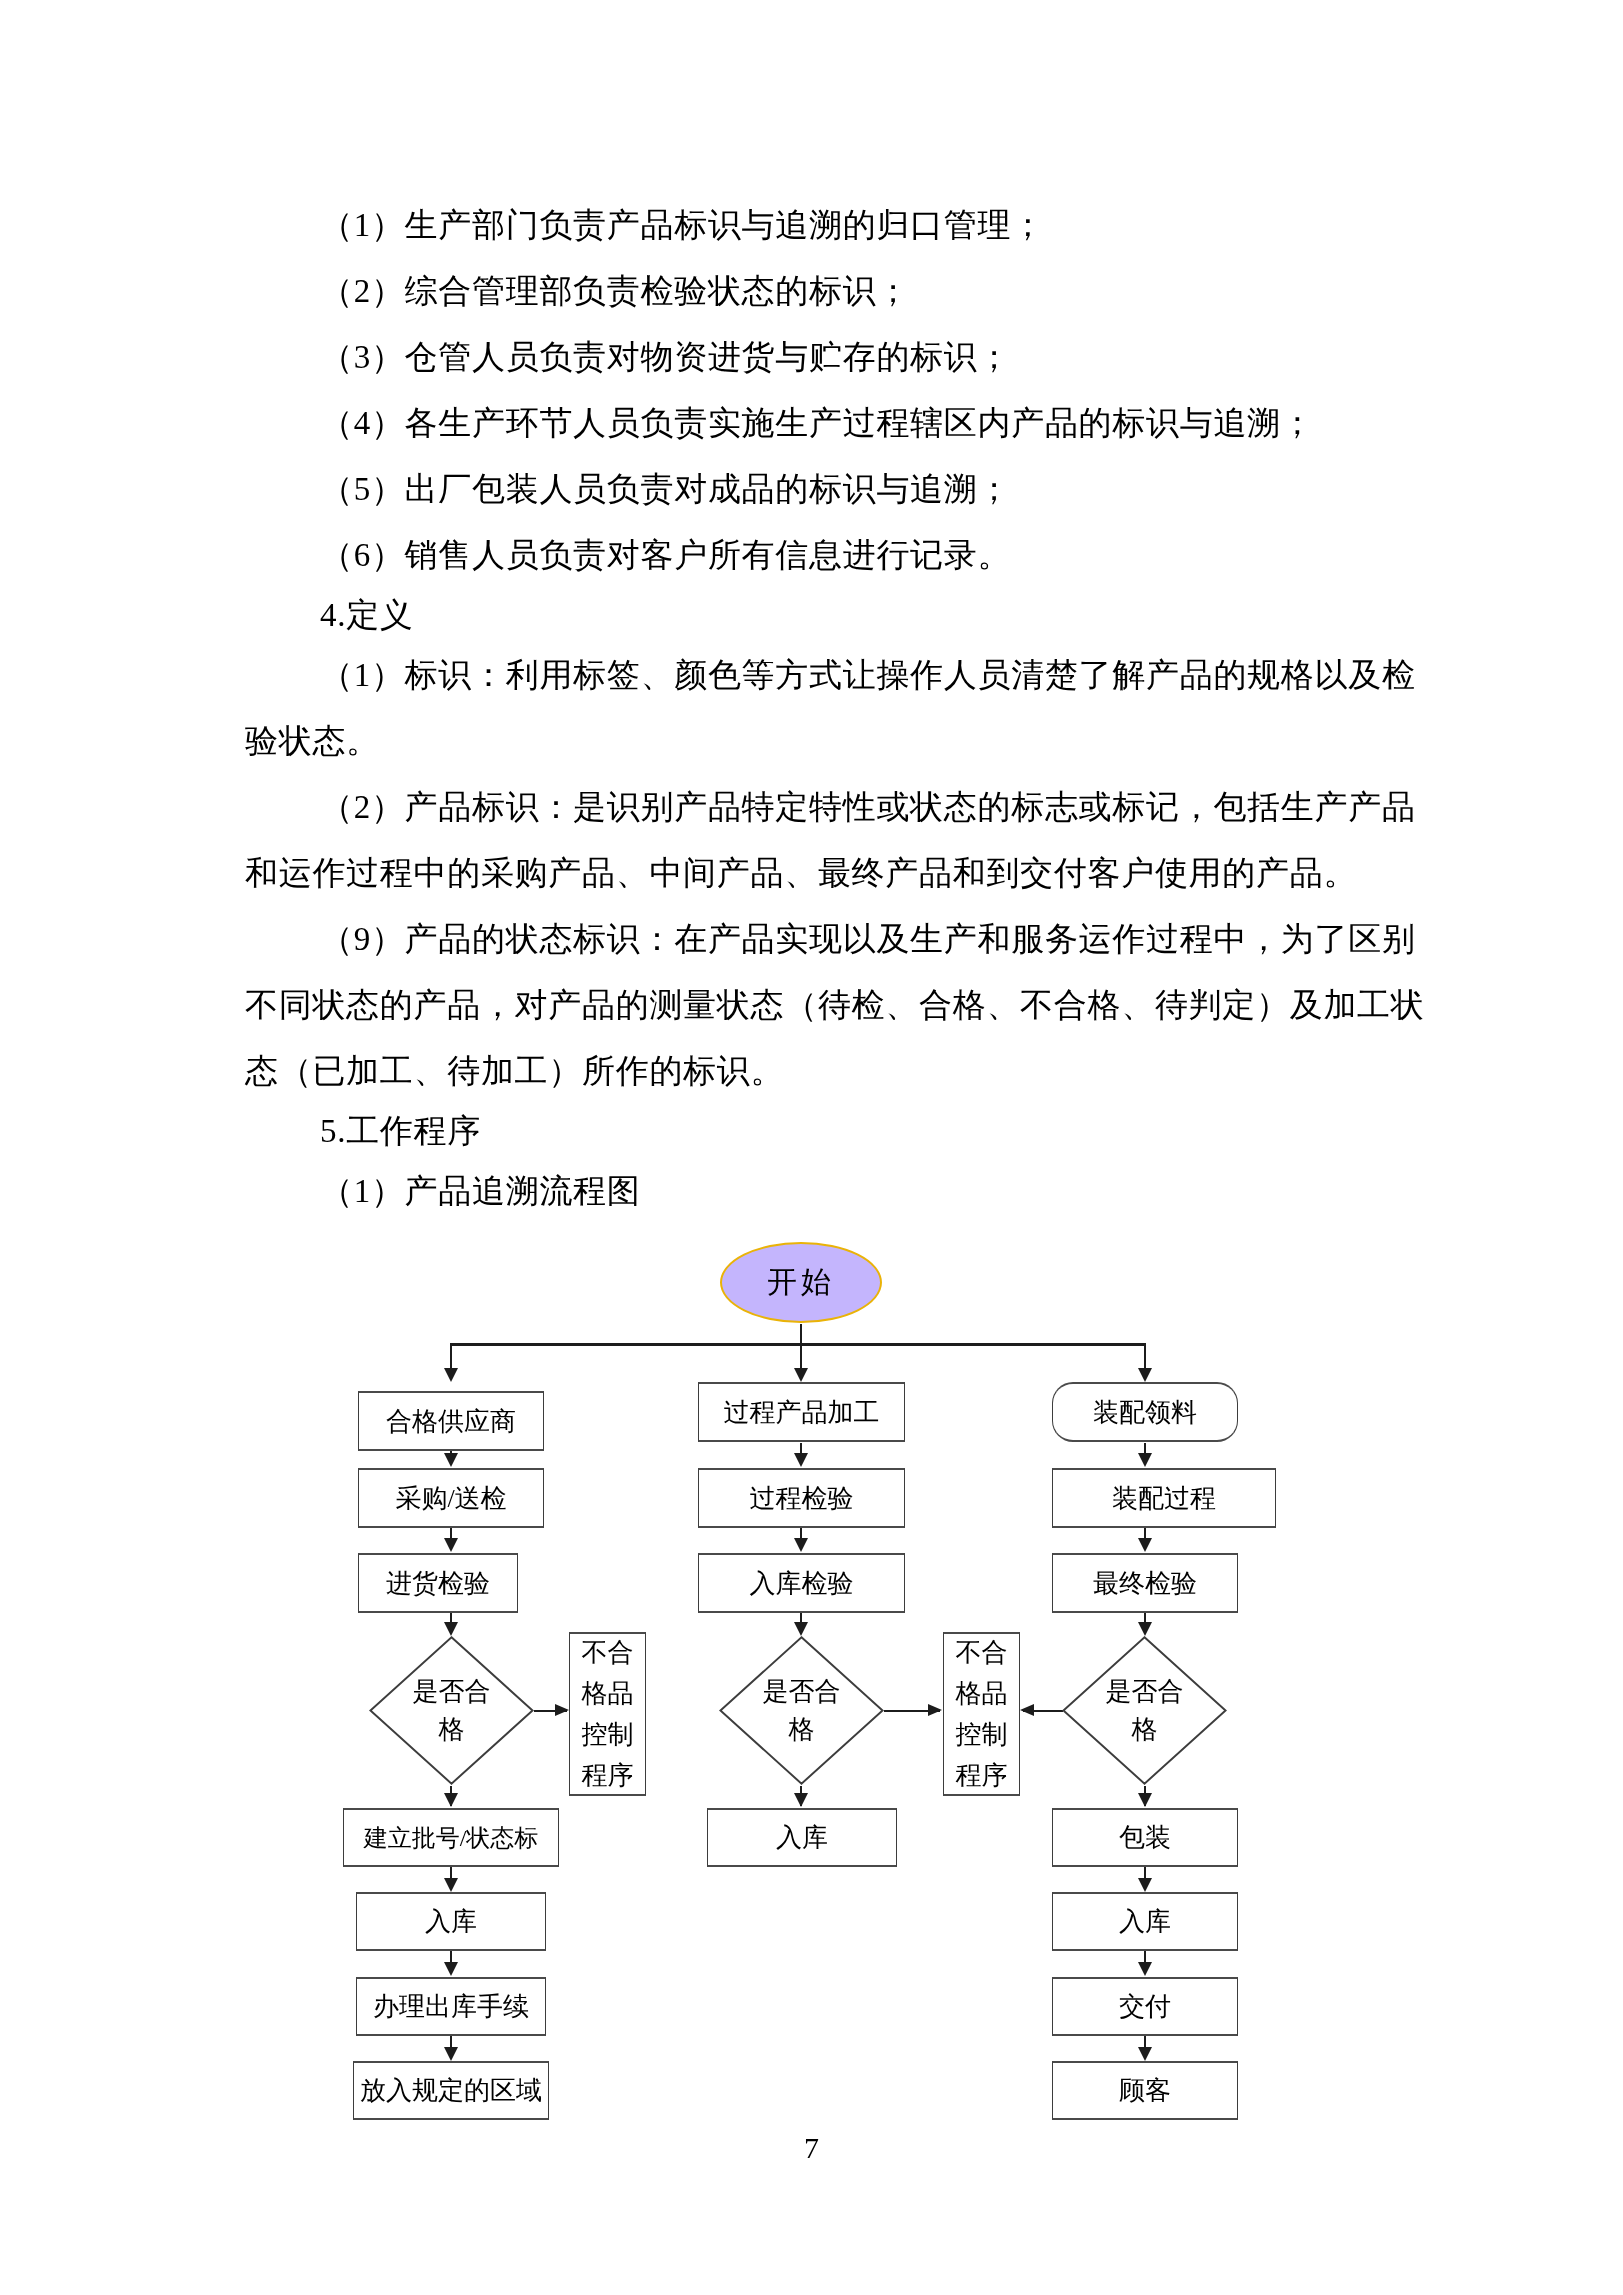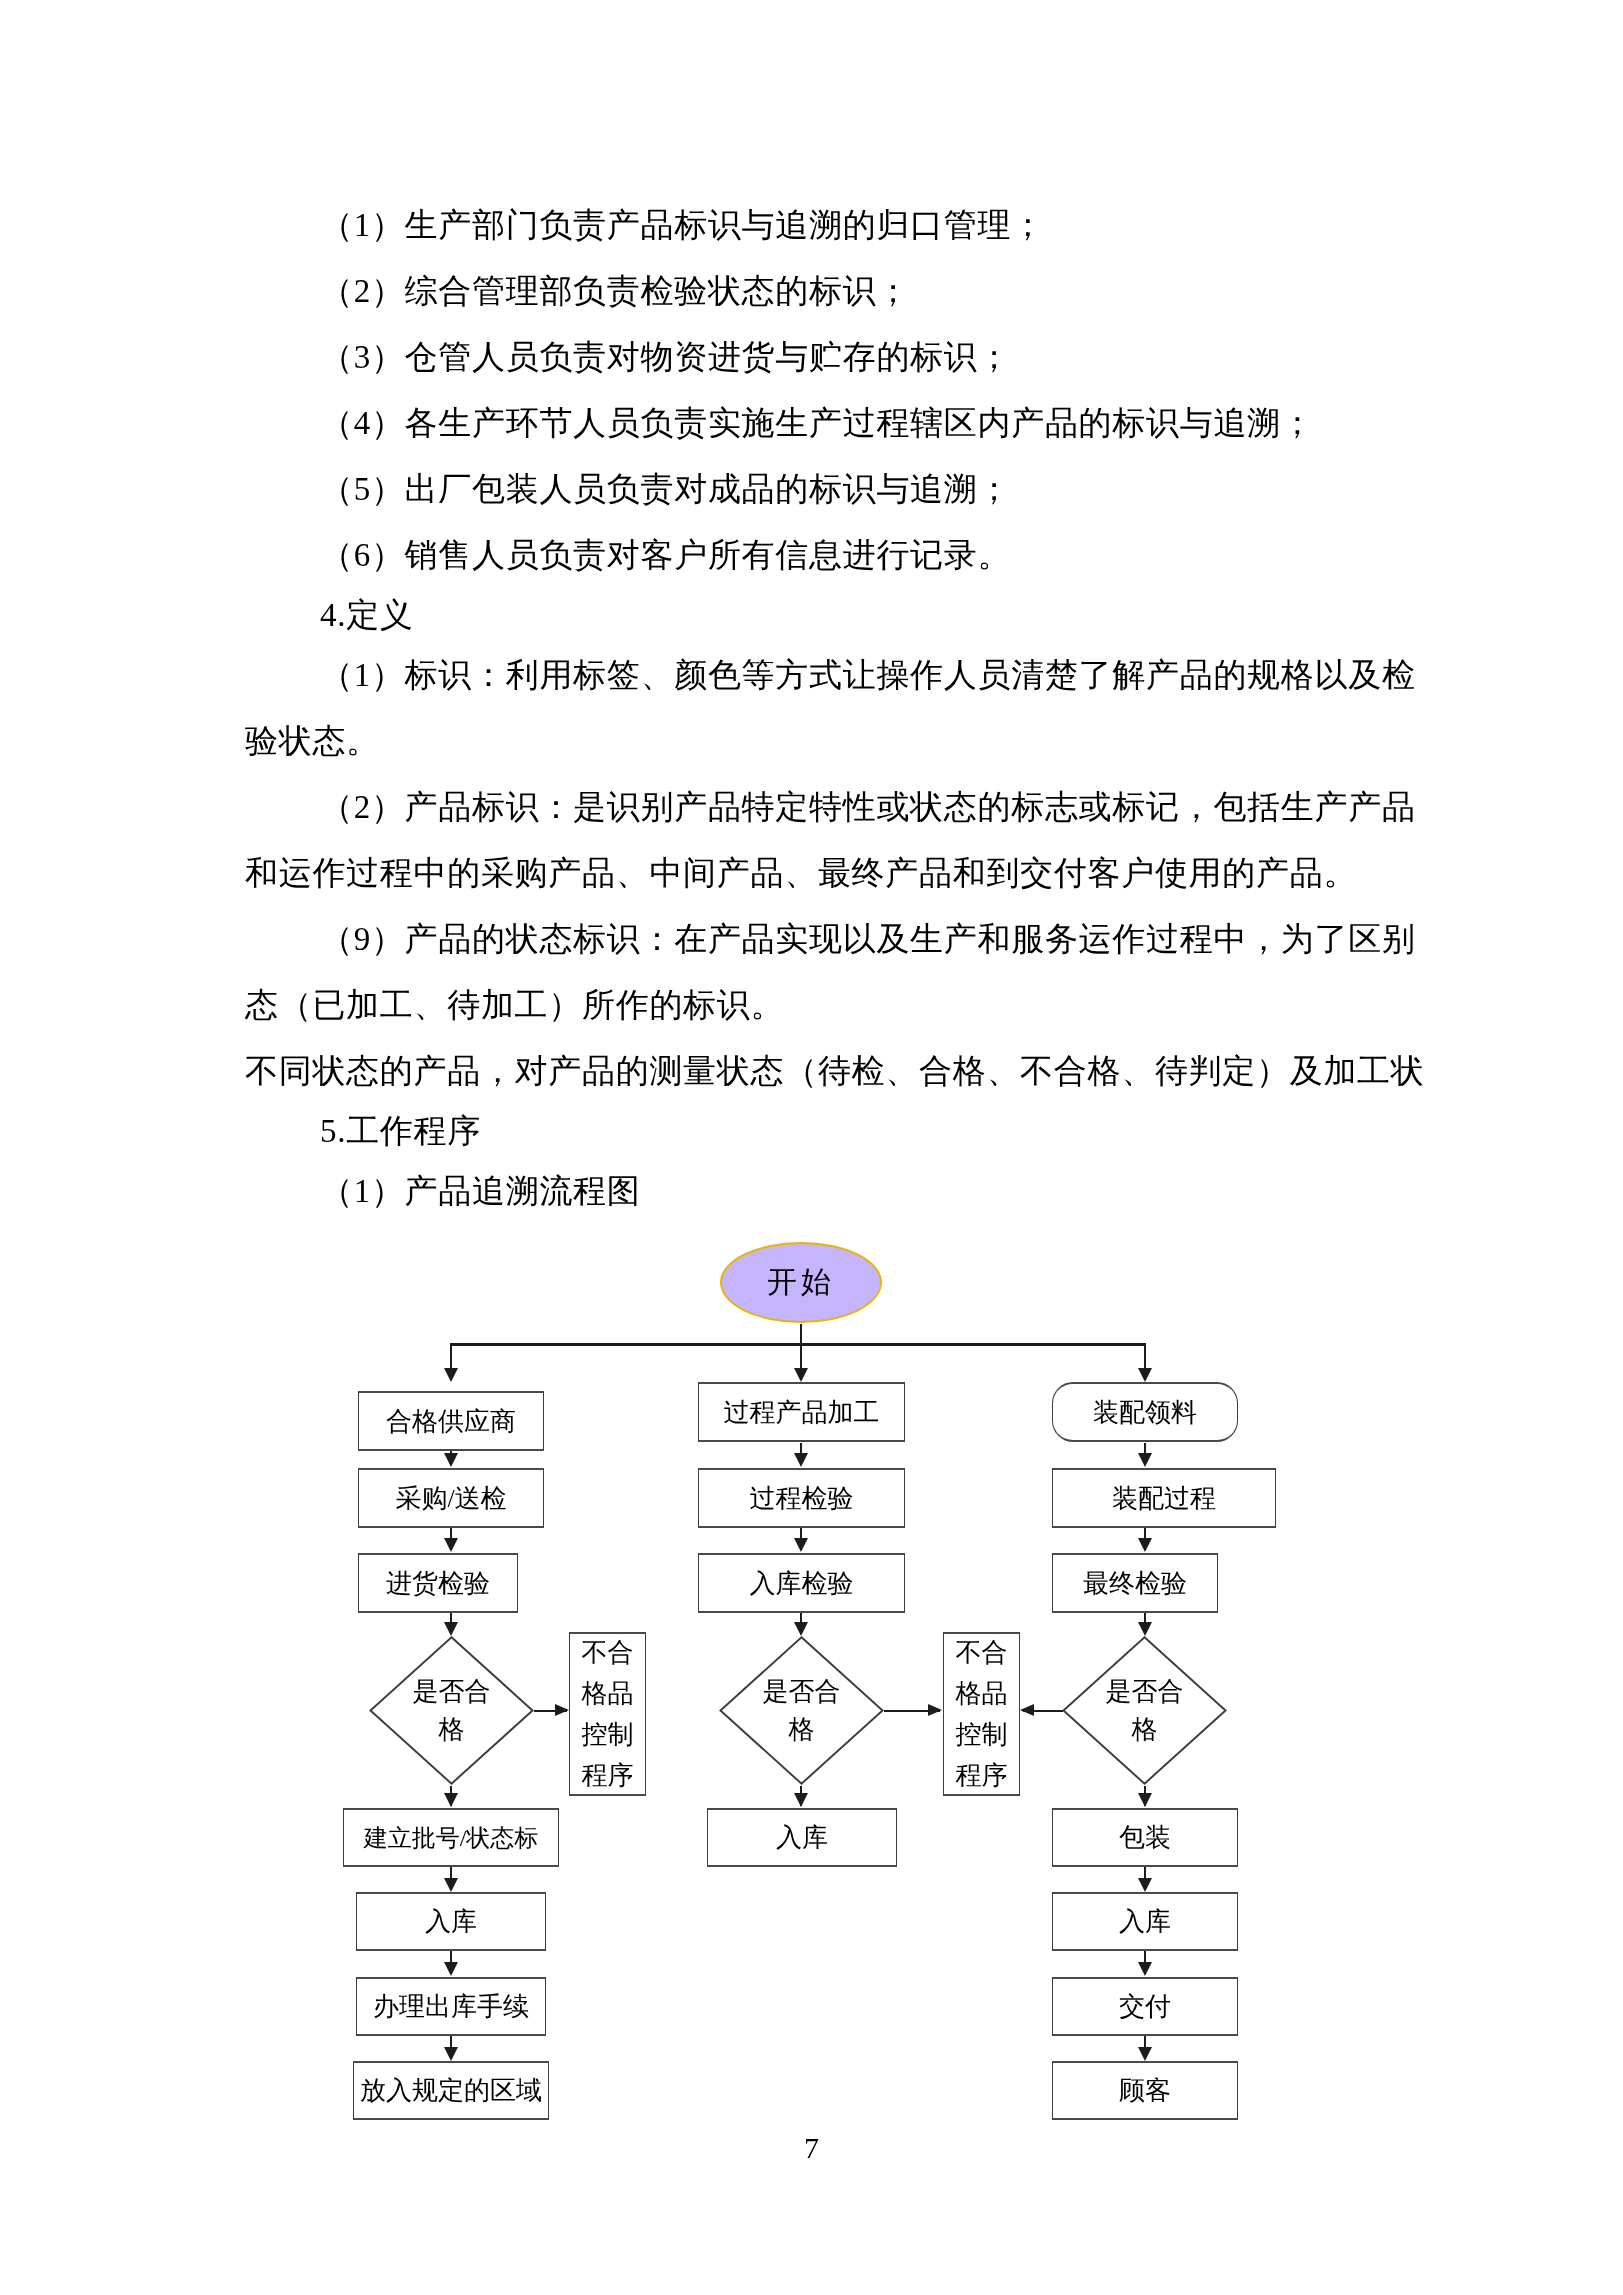--- a/index.html
+++ b/index.html
@@ -89,22 +89,22 @@
       <div class="text-line indent">（3）仓管人员负责对物资进货与贮存的标识；</div>
       <div class="text-line indent">（4）各生产环节人员负责实施生产过程辖区内产品的标识与追溯；</div>
       <div class="text-line indent">（5）出厂包装人员负责对成品的标识与追溯；</div>
       <div class="text-line indent">（6）销售人员负责对客户所有信息进行记录。</div>
       <div class="text-line indent heading">4.定义</div>
       <div class="text-line indent">（1）标识：利用标签、颜色等方式让操作人员清楚了解产品的规格以及检</div>
       <div class="text-line">验状态。</div>
       <div class="text-line indent">（2）产品标识：是识别产品特定特性或状态的标志或标记，包括生产产品</div>
       <div class="text-line">和运作过程中的采购产品、中间产品、最终产品和到交付客户使用的产品。</div>
       <div class="text-line indent">（9）产品的状态标识：在产品实现以及生产和服务运作过程中，为了区别</div>
+      <div class="text-line">不同状态的产品，对产品的测量状态（待检、合格、不合格、待判定）及加工状</div>
       <div class="text-line">态（已加工、待加工）所作的标识。</div>
-      <div class="text-line">不同状态的产品，对产品的测量状态（待检、合格、不合格、待判定）及加工状</div>
       <div class="text-line indent heading">5.工作程序</div>
       <div class="text-line indent">（1）产品追溯流程图</div>
     </div>
   <div class="flowchart" id="flowchart">
       <div class="fc-line" style="left: 545px; top: 113px; width: 2px; height: 21.6px;"></div>
       <div class="fc-line" style="left: 195px; top: 132px; width: 696px; height: 2.6px;"></div>
       <div class="fc-line" style="left: 195px; top: 134px; width: 2px; height: 35px;"></div>
       <div class="fc-head down" style="left: 189px; top: 157px;"></div>
       <div class="fc-line" style="left: 545px; top: 134px; width: 2px; height: 35px;"></div>
       <div class="fc-head down" style="left: 539px; top: 157px;"></div>
@@ -154,21 +154,21 @@
       <div class="fc-head left" style="left: 765px; top: 493px;"></div>
       <div class="fc-ellipse" style="left: 465px; top: 31px; width: 162px; height: 81px;">开始</div>
       <div class="fc-box" style="left: 103px; top: 180px; width: 186px; height: 60px;">合格供应商</div>
       <div class="fc-box" style="left: 443px; top: 171px; width: 207px; height: 60px;">过程产品加工</div>
       <div class="fc-box" style="left: 797px; top: 171px; width: 186px; height: 60px; border-radius: 21px;">装配领料</div>
       <div class="fc-box" style="left: 103px; top: 257px; width: 186px; height: 60px;">采购/送检</div>
       <div class="fc-box" style="left: 443px; top: 257px; width: 207px; height: 60px;">过程检验</div>
       <div class="fc-box" style="left: 797px; top: 257px; width: 224px; height: 60px;">装配过程</div>
       <div class="fc-box" style="left: 103px; top: 342px; width: 160px; height: 60px;">进货检验</div>
       <div class="fc-box" style="left: 443px; top: 342px; width: 207px; height: 60px;">入库检验</div>
-      <div class="fc-box" style="left: 797px; top: 342px; width: 166px; height: 60px;">最终检验</div>
+      <div class="fc-box" style="left: 797px; top: 342px; width: 186px; height: 60px;">最终检验</div>
       <div class="fc-box small-label" style="left: 88px; top: 597px; width: 216px; height: 59px;">建立批号/状态标</div>
       <div class="fc-box" style="left: 452px; top: 597px; width: 190px; height: 59px;">入库</div>
       <div class="fc-box" style="left: 797px; top: 597px; width: 186px; height: 59px;">包装</div>
       <div class="fc-box" style="left: 101px; top: 681px; width: 190px; height: 59px;">入库</div>
       <div class="fc-box" style="left: 797px; top: 681px; width: 186px; height: 59px;">入库</div>
       <div class="fc-box" style="left: 101px; top: 766px; width: 190px; height: 59px;">办理出库手续</div>
       <div class="fc-box" style="left: 797px; top: 766px; width: 186px; height: 59px;">交付</div>
       <div class="fc-box" style="left: 98px; top: 850px; width: 196px; height: 59px;">放入规定的区域</div>
       <div class="fc-box" style="left: 797px; top: 850px; width: 186px; height: 59px;">顾客</div>
       <div class="fc-box fc-vbox" style="left: 314px; top: 421px; width: 77px; height: 164px;">

